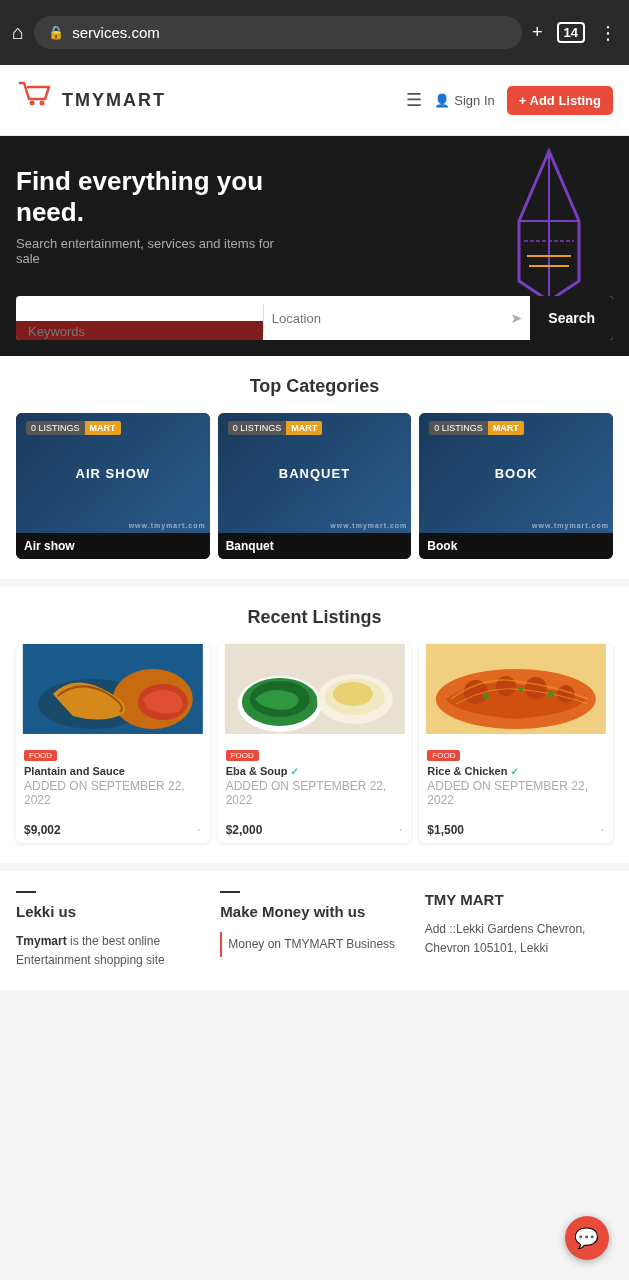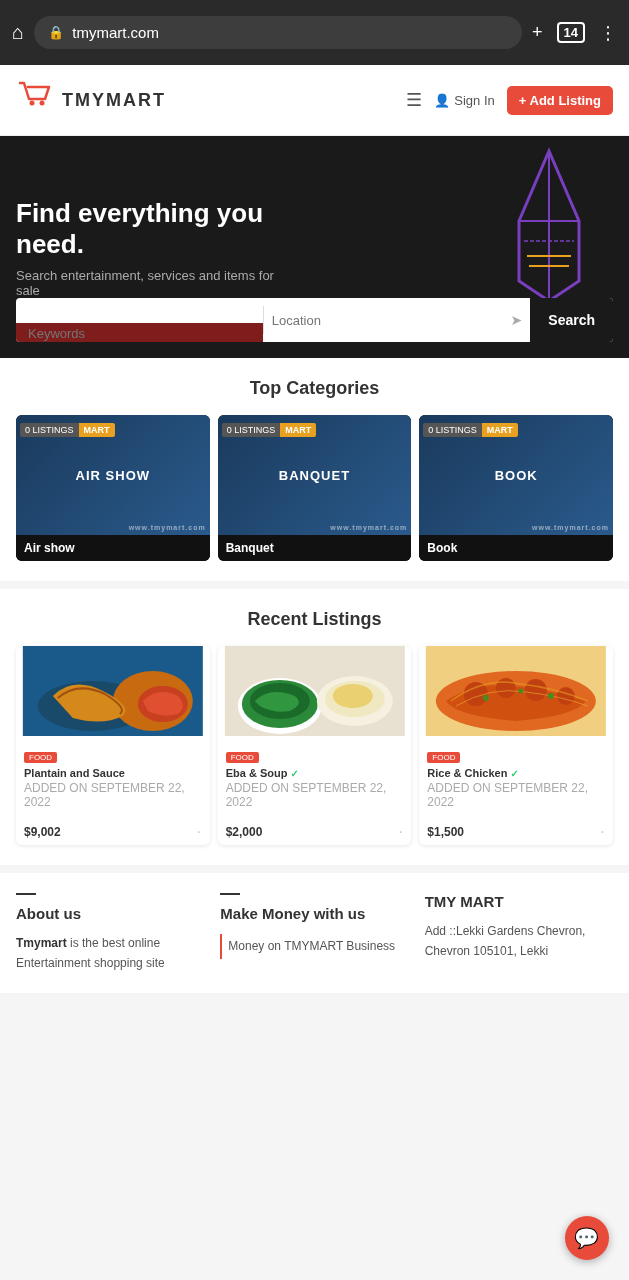--- a/index.html
+++ b/index.html
@@ -76,21 +76,20 @@
       position: relative;
       overflow: hidden;
       min-height: 160px;
     }
     .hero-title {
       color: #fff;
       font-size: 26px;
       font-weight: 900;
       line-height: 1.2;
       max-width: 300px;
-      margin-top: 32px;
     }
     .hero-subtitle {
       color: #aaa;
       font-size: 13px;
       margin-top: 8px;
       max-width: 280px;
     }
 
     
     .search-bar-container {
@@ -158,21 +157,21 @@
       cursor: pointer;
     }
     .category-image {
       position: relative;
       height: 120px;
       overflow: hidden;
     }
     .category-badge {
       position: absolute;
       top: 8px;
-      left: 4px;
+      left: 10px;
       display: flex;
       align-items: center;
       gap: 0;
       font-size: 9px;
       z-index: 2;
     }
     .badge-listings {
       background: #555;
       color: #fff;
       padding: 2px 5px;
@@ -322,21 +321,21 @@
       top: 5px;
     }
   </style>
 </head>
 <body>
 
 <div class="browser-bar">
   <span class="browser-home-icon">⌂</span>
   <div class="browser-url-bar">
     <span class="lock-icon">🔒</span>
-    <span>tmymart.com</span>
+    <span>services.com</span>
   </div>
   <div class="browser-actions">
     <span>+</span>
     <span class="browser-tab-count">14</span>
     <span>⋮</span>
   </div>
 </div>
 
 <div class="site-header">
   <div class="logo-area">
@@ -512,21 +511,21 @@
       </div>
     </div>
 
   </div>
 </div>
 
 <div class="footer-area">
 
   <div>
     <div class="footer-divider"></div>
-    <div class="footer-section-title">About us</div>
+    <div class="footer-section-title">Lekki us</div>
     <p class="footer-text">
       <strong>Tmymart</strong>
       <span> is the best online Entertainment shopping site</span>
     </p>
   </div>
 
   <div>
     <div class="footer-divider"></div>
     <div class="footer-section-title">Make Money with us</div>
     <div class="footer-list-item">Money on TMYMART Business</div>

